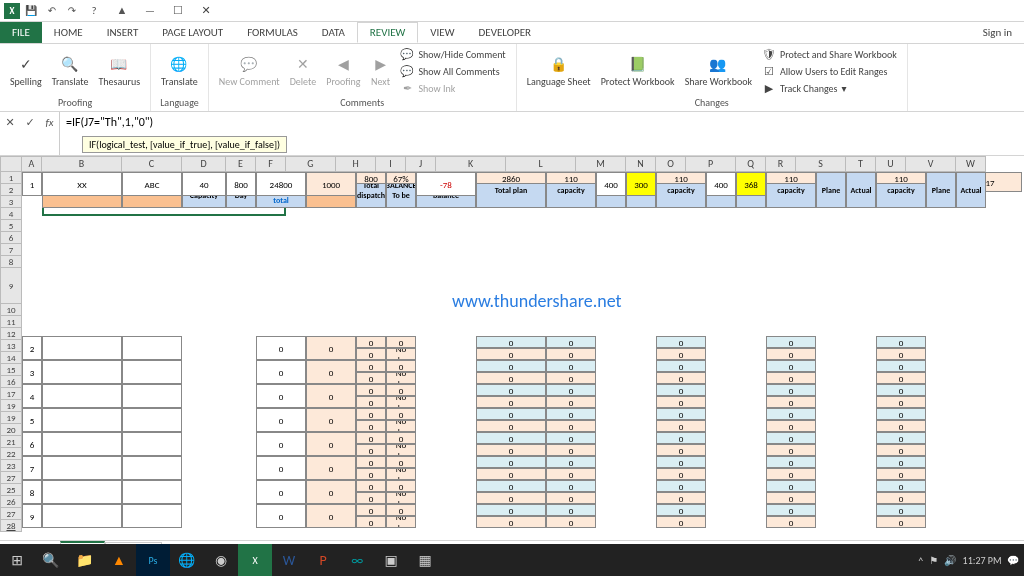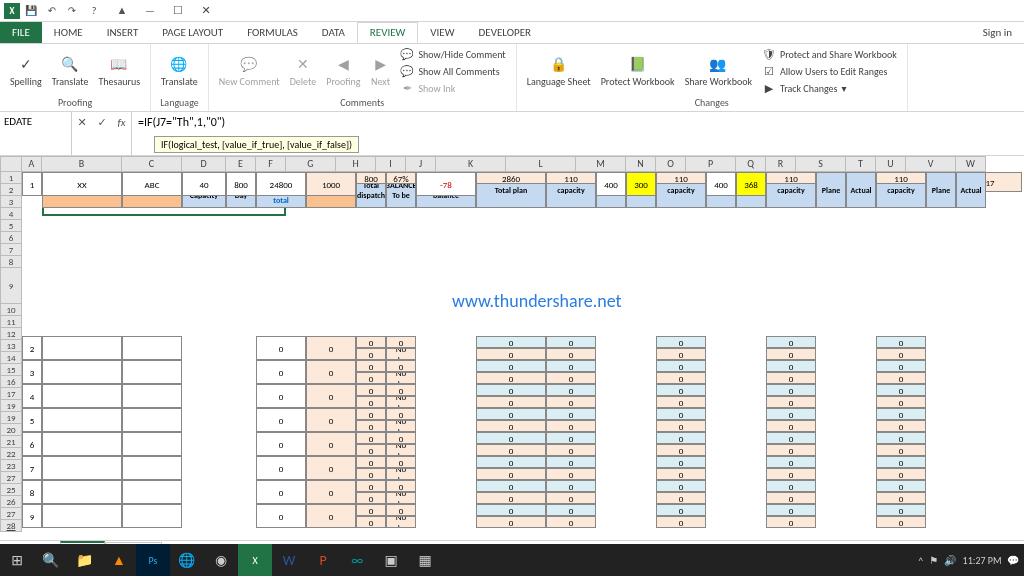--- a/index.html
+++ b/index.html
@@ -202,21 +202,20 @@
             <span>Allow Users to Edit Ranges</span>
           </div>
         <div class="rbtn-s"><span class="ico">▶</span><span>Track Changes</span> ▾</div>
       </div>
     </div>
     <div class="rgroup-label">Changes</div>
   </div>
 </div>
 
 <div class="fbar">
-  <div class="namebox">EDATE</div>
   <div class="fx-controls">
     <span>✕</span>
     <span>✓</span>
     <span><i>fx</i></span>
   </div>
   <div class="formula-input">
     <span>=IF(J7="Th",1,"0")</span>
     <div class="tooltip">IF(logical_test, [value_if_true], [value_if_false])</div>
   </div>
 </div>

